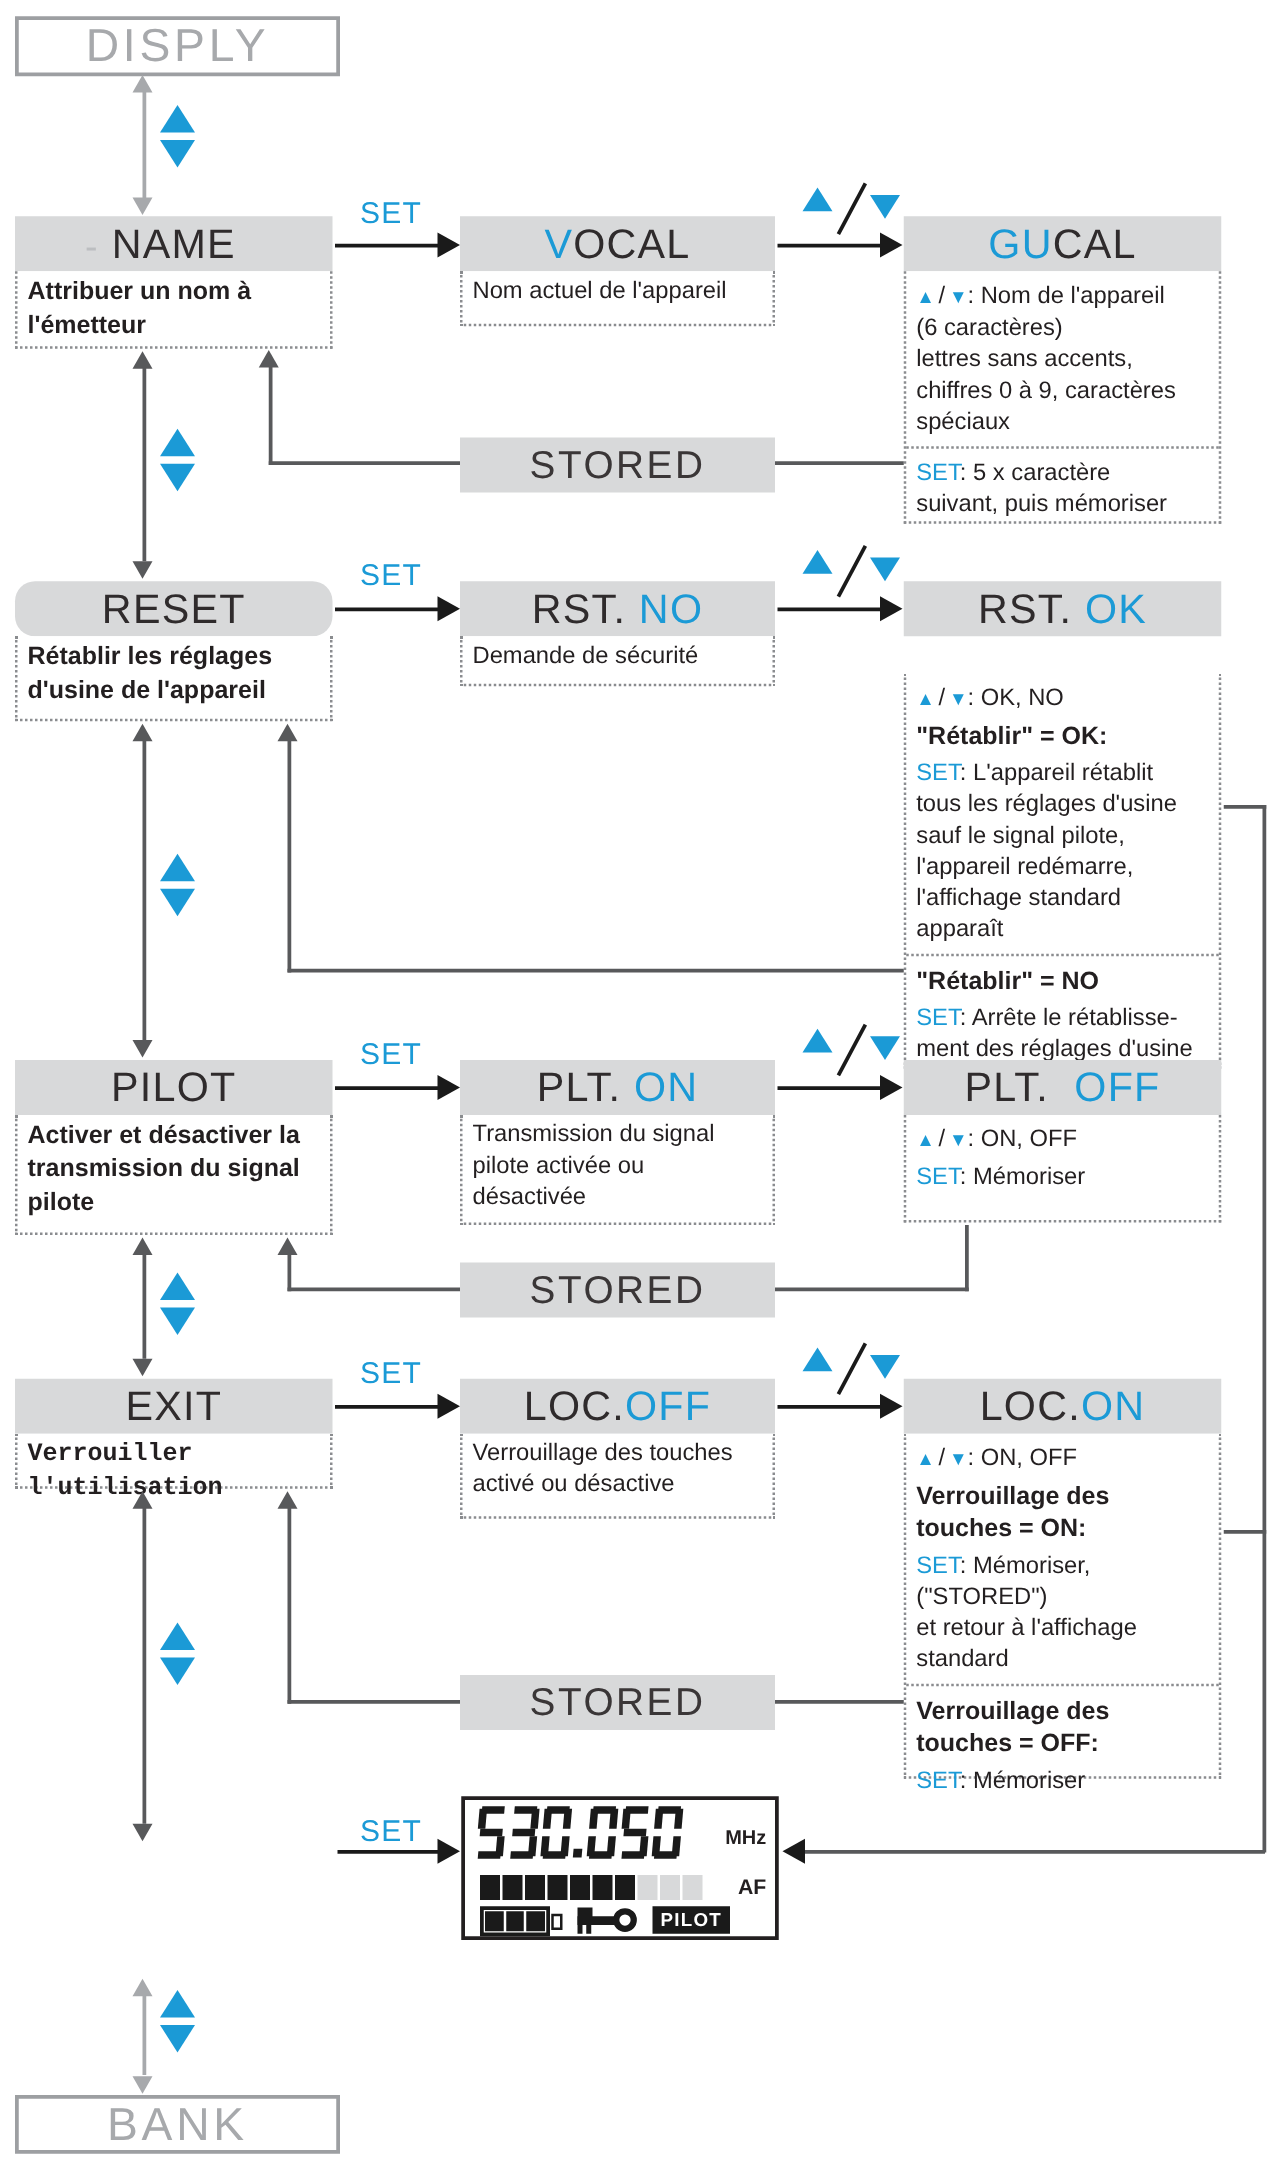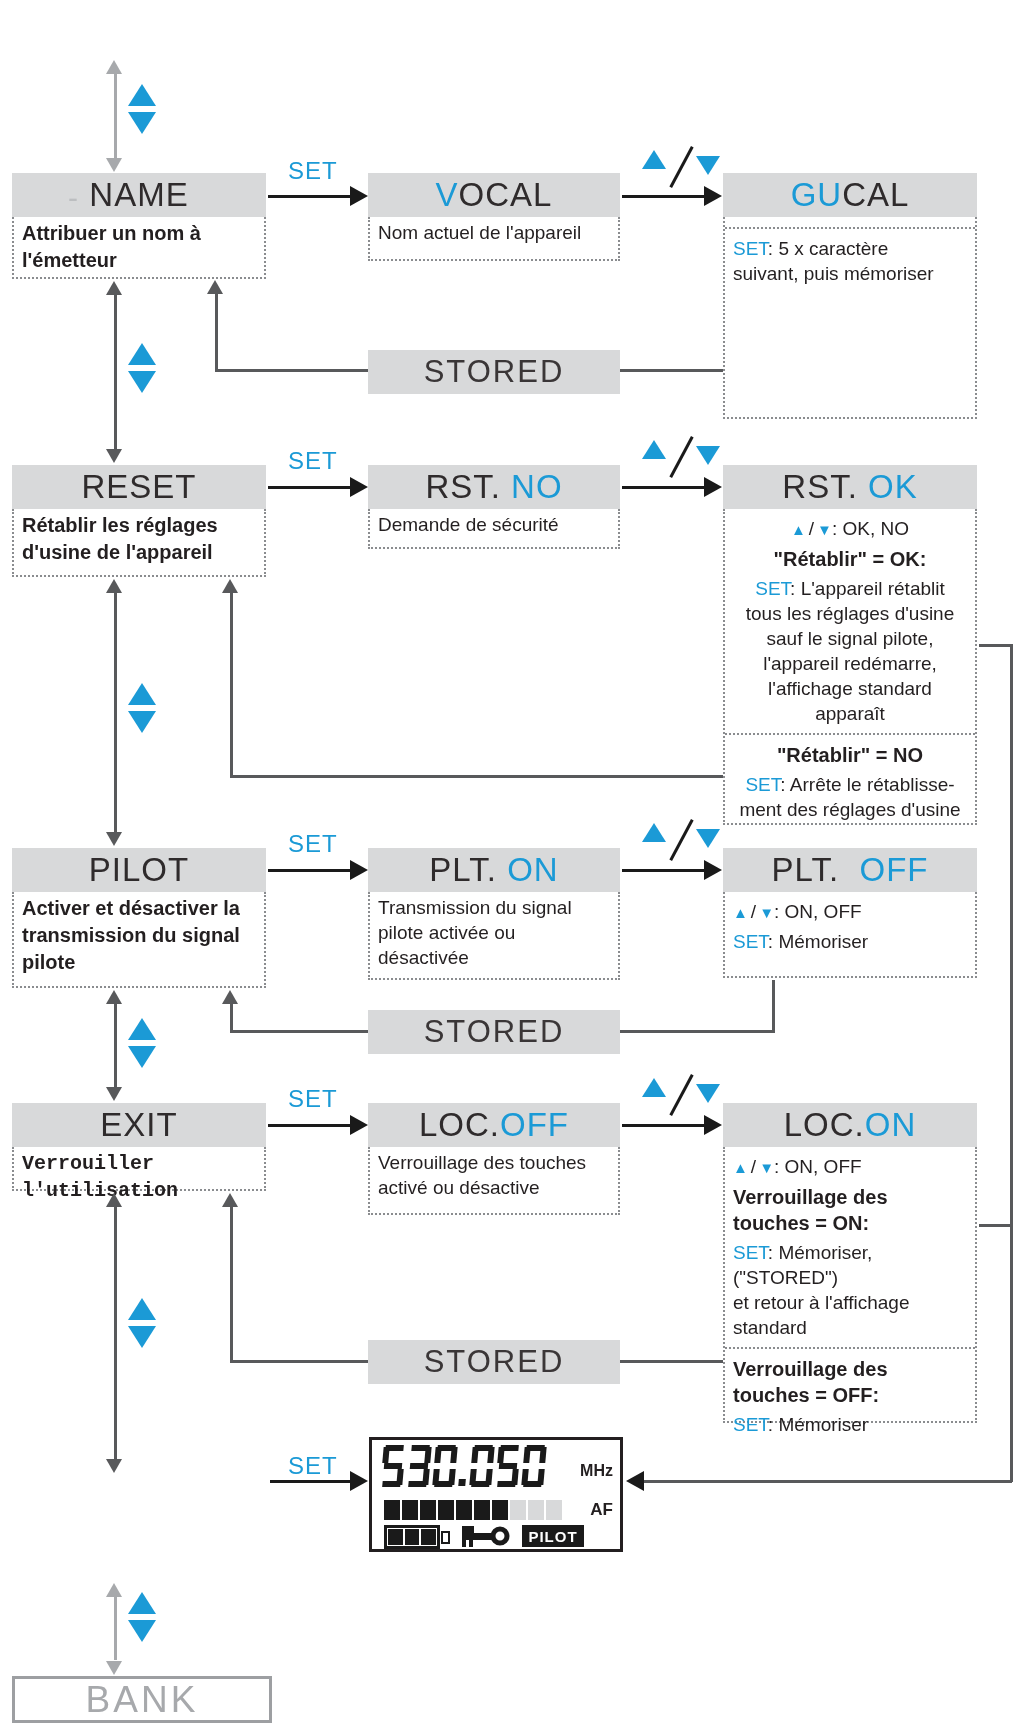--- a/index.html
+++ b/index.html
@@ -72,20 +72,23 @@
   .bnub{position:absolute;left:69px;top:91px;width:5px;height:9px;border:2px solid var(--black);}
   #keyicon{position:absolute;left:88px;top:84px;}
   #pilotbadge{position:absolute;left:150px;top:85px;width:62px;height:22px;background:var(--black);color:#fff;
     font-weight:bold;font-size:15px;display:flex;align-items:center;justify-content:center;letter-spacing:1px;}
 </style>
 </head>
 <body>
 
 <div id="canvas">
 
+  <div class="obox" style="left:12px;top:13px;width:254px;height:42px;">
+    <span>DISPLY</span>
+  </div>
 
   <div class="ah up lt" style="left:106px;top:60px;"></div>
   <div class="vline lt" style="left:114px;top:73px;height:86px;"></div>
   <div class="ah down lt" style="left:106px;top:158px;"></div>
   <div class="udpair" style="left:128px;top:84px;">
     <div class="bt-up"></div>
     <div class="bt-down"></div>
   </div>
 
   <div class="gbox" style="left:12px;top:173px;width:254px;height:44px;">
@@ -109,20 +112,25 @@
     <div class="udslash"></div>
     <div class="lt-down"></div>
   </div>
   <div class="hline bk" style="left:622px;top:195px;width:84px;"></div>
   <div class="ah right" style="left:704px;top:186px;"></div>
 
   <div class="gbox" style="left:723px;top:173px;width:254px;height:44px;">
     <span class="blue">GU</span><span>CAL</span>
   </div>
   <div class="desc" style="left:723px;top:217px;width:254px;height:202px;">
+    <p><span class="tri">▲</span><span class="slashtxt">/</span><span class="tri">▼</span><span class="pre">: Nom de l'appareil
+(6 caractères)
+lettres sans accents,
+chiffres 0 à 9, caractères
+spéciaux</span></p>
     <hr class="dsep">
     <p><span class="blue">SET</span><span class="pre">: 5 x caractère
 suivant, puis mémoriser</span></p>
   </div>
 
   <div class="gbox stored" style="left:368px;top:350px;width:252px;height:44px;">
     <span>STORED</span>
   </div>
   <div class="hline" style="left:620px;top:369px;width:103px;"></div>
   <div class="hline" style="left:215px;top:369px;width:153px;"></div>
@@ -130,21 +138,21 @@
   <div class="ah up" style="left:207px;top:280px;"></div>
 
   <div class="ah up" style="left:106px;top:281px;"></div>
   <div class="vline" style="left:114px;top:294px;height:155px;"></div>
   <div class="ah down" style="left:106px;top:449px;"></div>
   <div class="udpair" style="left:128px;top:343px;">
     <div class="bt-up"></div>
     <div class="bt-down"></div>
   </div>
 
-  <div class="gbox" style="left:12px;top:465px;width:254px;height:44px;">
+  <div class="gbox" style="left:12px;top:465px;width:254px;height:44px;border-radius:16px;">
     <span>RESET</span>
   </div>
   <div class="desc b pre" style="left:12px;top:509px;width:254px;height:68px;">Rétablir les réglages
 d'usine de l'appareil</div>
 
   <div class="setlbl" style="left:288px;top:447px;">SET</div>
   <div class="hline bk" style="left:268px;top:486px;width:84px;"></div>
   <div class="ah right" style="left:350px;top:477px;"></div>
 
   <div class="gbox" style="left:368px;top:465px;width:252px;height:44px;">
@@ -156,21 +164,21 @@
     <div class="lt-up"></div>
     <div class="udslash"></div>
     <div class="lt-down"></div>
   </div>
   <div class="hline bk" style="left:622px;top:486px;width:84px;"></div>
   <div class="ah right" style="left:704px;top:477px;"></div>
 
   <div class="gbox" style="left:723px;top:465px;width:254px;height:44px;">
     <span>RST. </span><span class="blue">OK</span>
   </div>
-  <div class="desc" style="left:723px;top:509px;width:254px;height:316px;text-align:center;">
+  <div class="desc" style="left:723px;top:539px;width:254px;height:316px;">
     <p><span class="tri">▲</span><span class="slashtxt">/</span><span class="tri">▼</span><span class="pre">: OK, NO</span></p>
     <p class="bh pre">"Rétablir" = OK:</p>
     <p><span class="blue">SET</span><span class="pre">: L'appareil rétablit
 tous les réglages d'usine
 sauf le signal pilote,
 l'appareil redémarre,
 l'affichage standard
 apparaît</span></p>
     <hr class="dsep">
     <p class="bh pre">"Rétablir" = NO</p>

